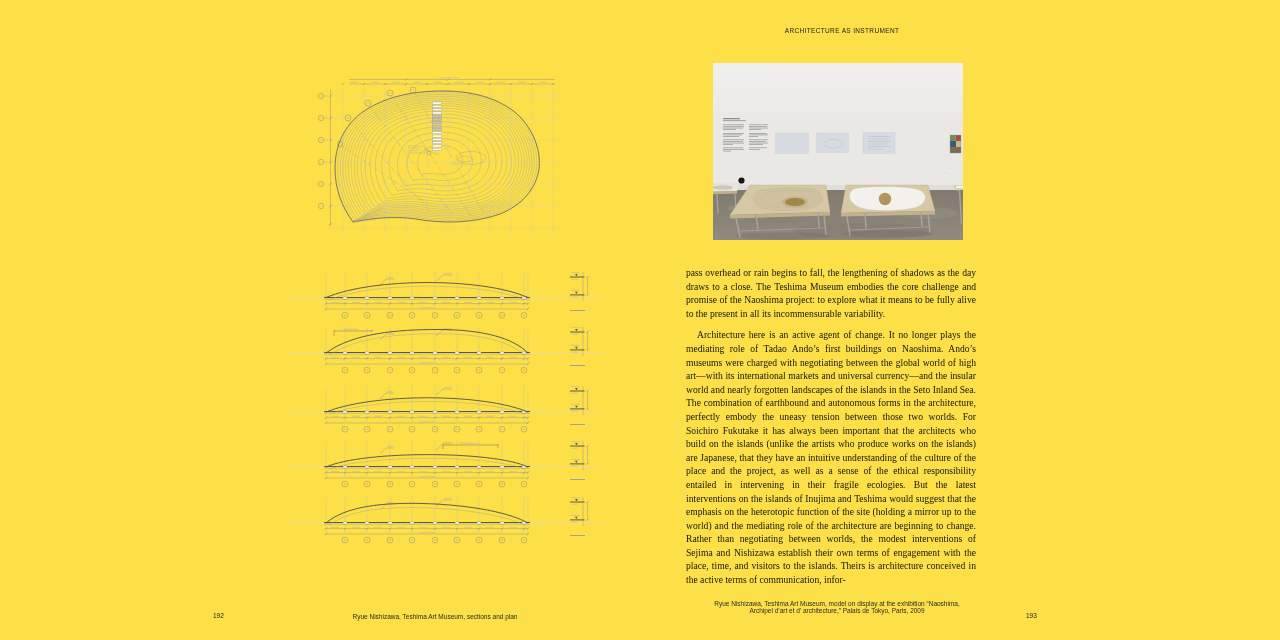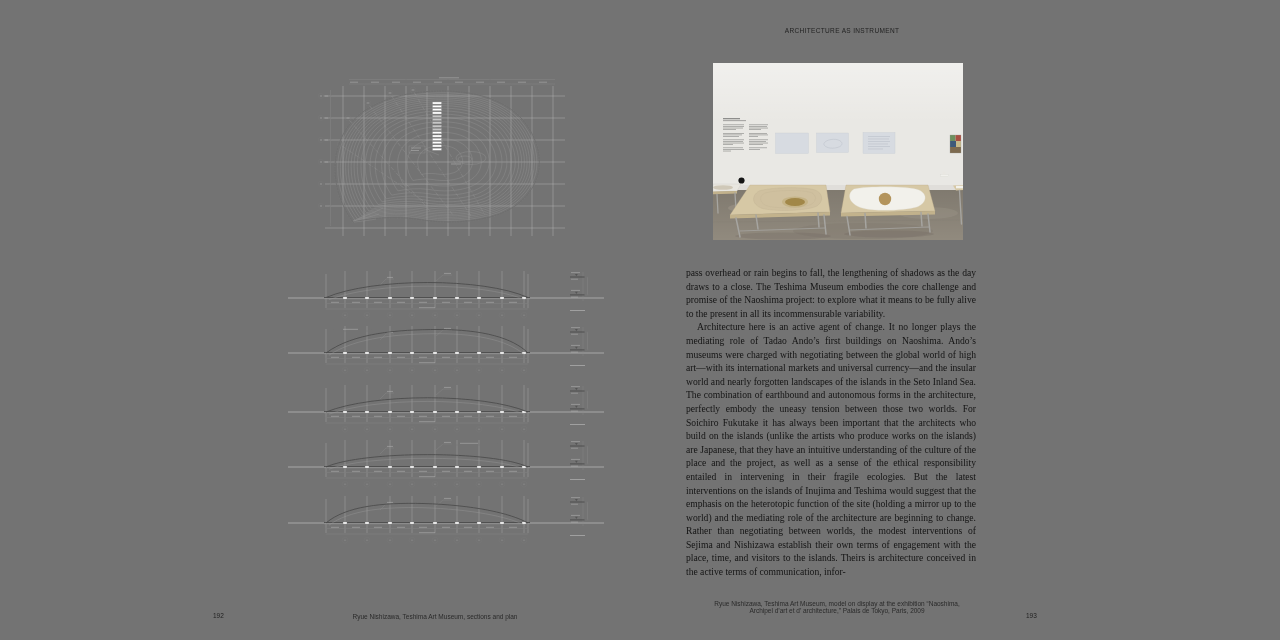--- a/index.html
+++ b/index.html
@@ -1,27 +1,27 @@
 <!DOCTYPE html>
 <html><head>
 <meta charset="utf-8">
 <style>
   html,body{margin:0;padding:0;background:#fff;}
-  #spread{position:relative;width:1280px;height:640px;background:#737373;overflow:hidden;
+  #spread{position:relative;width:1280px;height:640px;background:#fde047;overflow:hidden;
           font-family:"Liberation Serif",serif;color:#1a1a1a;}
   .abs{position:absolute;}
   .sans{font-family:"Liberation Sans",sans-serif;}
   
   .runhead{font-size:6.5px;letter-spacing:.35px;color:#222;text-align:center;}
   .folio{font-size:6.5px;color:#222;}
   .figcap{font-size:6.5px;color:#2a2a2a;text-align:center;line-height:7.4px;}
   
   .bodycol{width:290px;text-align:justify;font-size:9.6px;line-height:13.6px;color:#141414;}
   .bodycol p{margin:0;}
-  .bodycol p.ind{text-indent:11px;}
+  .bodycol p.ind{text-indent:11px;margin-top:8px;}
   
   .pgrid line{stroke:#cccccc;stroke-width:.35;}
   .pink{stroke:#6e6e6e;stroke-width:.9;fill:none;}
   .pmid{stroke:#8a8a8a;stroke-width:.4;fill:none;}
   .pltr{stroke:#9b9b9b;stroke-width:.35;fill:none;}
   .ldr{stroke:#9b9b9b;stroke-width:.35;fill:none;stroke-dasharray:4 1.5 .8 1.5;}
   .ctr{stroke:#9b9b9b;stroke-width:.35;fill:none;}
   .bead{stroke:#8a8a8a;stroke-width:1.6;stroke-dasharray:.5 2.2;fill:none;opacity:.55;}
   .pcirc{fill:none;stroke:#7a7a7a;stroke-width:.4;}
   .tg line{stroke:#777;stroke-width:.5;}

